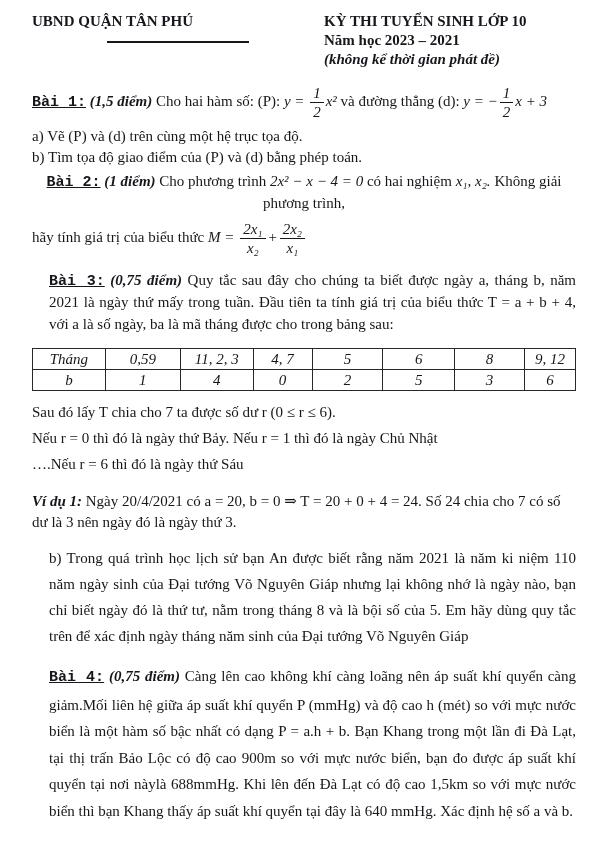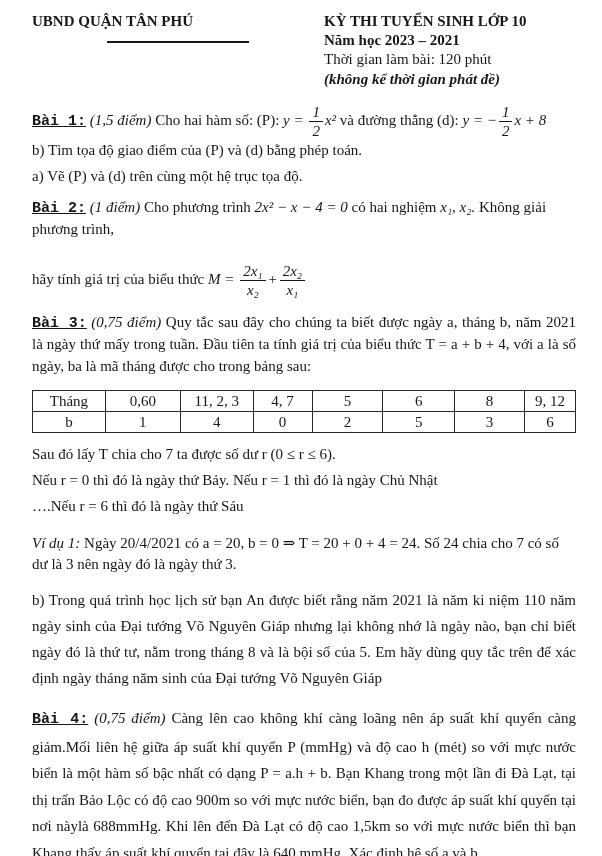--- a/index.html
+++ b/index.html
@@ -10,73 +10,72 @@
   
   .header { display:flex; line-height:1.28; }
   .h-left { width:292px; text-align:left; font-weight:bold; }
   .h-rule { width:142px; border-top:2px solid #16161c; margin:10px auto 0; }
   .h-right { flex:1; text-align:left; }
   .bold { font-weight:bold; }
   .bolditalic { font-weight:bold; font-style:italic; }
 
   
   .blabel { font-weight:bold; text-decoration:underline;font-family:Liberation Mono, monospace; }
-  .score { font-style:italic; }
+  .score { font-style:italic;font-weight:bold; }
   .math { font-style:italic; white-space:nowrap; }
 
   
   .frac { display:inline-block; text-align:center; vertical-align:middle; line-height:1.1; padding:0 1px; margin:0 1px; }
   .frac .num { display:block; border-bottom:1px solid #16161c; padding:0 3px 1px; }
   .frac .den { display:block; padding-top:1px; }
 
   .para { line-height:21px; }
-  .justify { text-align:justify; }
+  .justify { text-align:justify;margin-left:17px; }
 
   .b1-line { margin-top:15px; }
   .b1-parts { margin-top:5px; }
-  .b2-intro { margin-top:10px; }
-  .b2-line2 { margin-top:23px; }
+  .b2-intro { margin-top:3px;text-align:center; }
+  .b2-line2 { margin-top:7px; }
   .b3-stmt { margin-top:13px; line-height:21.5px; }
 
-  table.code-table { border-collapse:collapse; table-layout:fixed; margin:13px 0 11px; }
+  table.code-table { border-collapse:collapse; table-layout:fixed; margin:13px 0 11px;font-style:italic; }
   table.code-table td { border:1px solid #26262c; text-align:center; height:21px; padding:0 2px; font-size:15px; }
 
   .rule-line { margin-bottom:5px; }
   .example { margin-top:16px; line-height:21px; }
   .qb { margin-top:12px; line-height:26px; }
   .b4 { margin-top:14px; line-height:26.5px; }
 </style>
 </head>
 <body>
 
 <div class="page">
 
   <div class="header">
     <div class="h-left">
       <div>UBND QUẬN TÂN PHÚ</div>
       <div class="h-rule"></div>
     </div>
     <div class="h-right">
       <div class="bold">KỲ THI TUYỂN SINH LỚP 10</div>
       <div class="bold">Năm học 2023 – 2021</div>
-      <div>Thời gian làm bài: 120 phút</div>
       <div class="bolditalic">(không kể thời gian phát đề)</div>
     </div>
   </div>
 
   <div class="para b1-line">
     <span class="blabel">Bài 1:</span>
     <span class="score">(1,5 điểm)</span>
     <span>Cho hai hàm số: (P):</span>
     <span class="math"><span>y =</span> <span class="frac"><span class="num">1</span><span class="den">2</span></span><span>x²</span></span>
     <span>và đường thẳng (d):</span>
-    <span class="math"><span>y = −</span><span class="frac"><span class="num">1</span><span class="den">2</span></span><span>x + 8</span></span>
+    <span class="math"><span>y = −</span><span class="frac"><span class="num">1</span><span class="den">2</span></span><span>x + 3</span></span>
   </div>
+  <div class="para b1-parts">a) Vẽ (P) và (d) trên cùng một hệ trục tọa độ.</div>
   <div class="para">b) Tìm tọa độ giao điểm của (P) và (d) bằng phép toán.</div>
-  <div class="para b1-parts">a) Vẽ (P) và (d) trên cùng một hệ trục tọa độ.</div>
 
   <div class="para b2-intro">
     <span class="blabel">Bài 2:</span>
     <span class="score">(1 điểm)</span>
     <span>Cho phương trình</span>
     <span class="math">2x² − x − 4 = 0</span>
     <span>có hai nghiệm</span>
     <span class="math">x₁, x₂.</span>
     <span>Không giải phương trình,</span>
   </div>
@@ -98,21 +97,21 @@
         <col style="width:73px">
         <col style="width:59px">
       <col style="width:71px">
         <col style="width:72px">
         <col style="width:70px">
         <col style="width:51px">
     </colgroup>
     <tbody>
         <tr>
       <td>Tháng</td>
-      <td>0,60</td>
+      <td>0,59</td>
       <td>11, 2, 3</td>
       <td>4, 7</td>
       <td>5</td>
       <td>6</td>
       <td>8</td>
       <td>9, 12</td>
     </tr>
     <tr>
       <td>b</td>
       <td>1</td>

